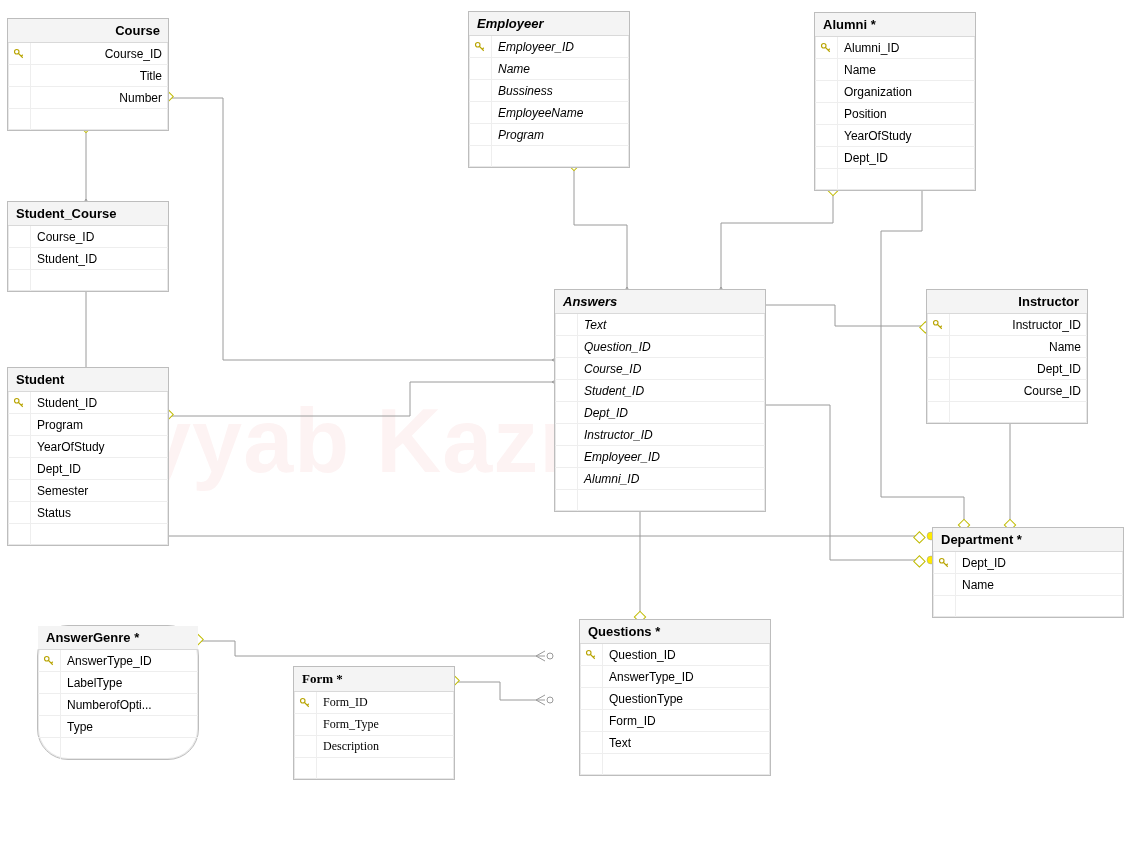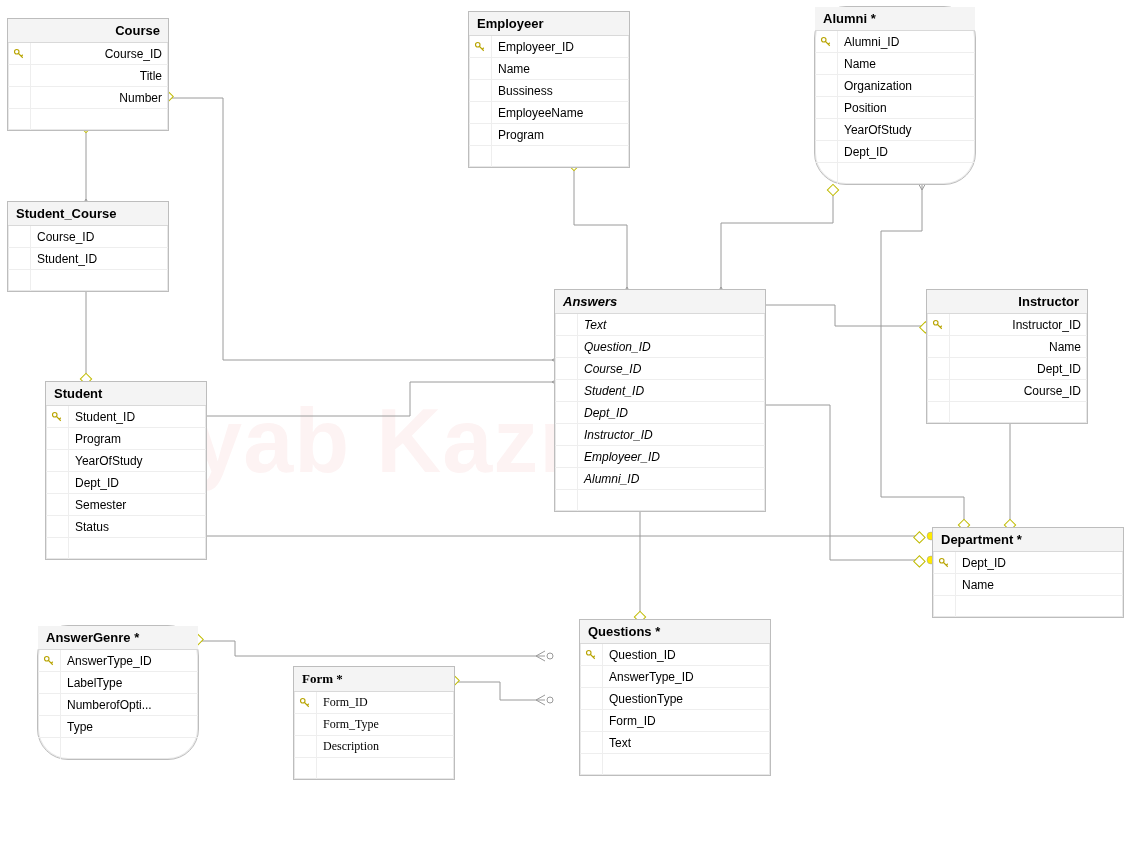--- a/index.html
+++ b/index.html
@@ -153,21 +153,21 @@
       </div>
       <div class="row">
         <div class="key-col"></div>
         <div class="field">Student_ID</div>
       </div>
       <div class="row">
         <div class="key-col"></div>
         <div class="field"></div>
       </div>
     </div>
-    <div class="entity" style="left: 7px; top: 381px; width: 160px; margin-left: 38px;">
+    <div class="entity" style="left: 7px; top: 367px; width: 160px;">
       <div class="entity-header">Student</div>
       <div class="row">
         <div class="key-col">
           <svg class="key-icon" viewBox="0 0 16 16">
             <circle cx="5" cy="5" r="3" fill="none" stroke="#b8a400" stroke-width="1.5"></circle>
             <line x1="7" y1="7" x2="13" y2="13" stroke="#b8a400" stroke-width="1.5"></line>
             <line x1="11" y1="11" x2="13" y2="9" stroke="#b8a400" stroke-width="1.5"></line>
           </svg>
         </div>
         <div class="field">Student_ID</div>
@@ -244,21 +244,21 @@
       </div>
       <div class="row">
         <div class="key-col"></div>
         <div class="field">Description</div>
       </div>
       <div class="row">
         <div class="key-col"></div>
         <div class="field"></div>
       </div>
     </div>
-    <div class="entity" style="left: 468px; top: 11px; width: 160px;">
+    <div class="entity" style="left: 468px; top: 11px; width: 160px; font-style: italic;">
       <div class="entity-header">Employeer</div>
       <div class="row">
         <div class="key-col">
           <svg class="key-icon" viewBox="0 0 16 16">
             <circle cx="5" cy="5" r="3" fill="none" stroke="#b8a400" stroke-width="1.5"></circle>
             <line x1="7" y1="7" x2="13" y2="13" stroke="#b8a400" stroke-width="1.5"></line>
             <line x1="11" y1="11" x2="13" y2="9" stroke="#b8a400" stroke-width="1.5"></line>
           </svg>
         </div>
         <div class="field">Employeer_ID</div>
@@ -349,21 +349,21 @@
       </div>
       <div class="row">
         <div class="key-col"></div>
         <div class="field">Text</div>
       </div>
       <div class="row">
         <div class="key-col"></div>
         <div class="field"></div>
       </div>
     </div>
-    <div class="entity" style="left: 814px; top: 6px; width: 160px; border-radius: 32px;">
+    <div class="entity" style="left: 814px; top: 12px; width: 160px;">
       <div class="entity-header">Alumni *</div>
       <div class="row">
         <div class="key-col">
           <svg class="key-icon" viewBox="0 0 16 16">
             <circle cx="5" cy="5" r="3" fill="none" stroke="#b8a400" stroke-width="1.5"></circle>
             <line x1="7" y1="7" x2="13" y2="13" stroke="#b8a400" stroke-width="1.5"></line>
             <line x1="11" y1="11" x2="13" y2="9" stroke="#b8a400" stroke-width="1.5"></line>
           </svg>
         </div>
         <div class="field">Alumni_ID</div>

